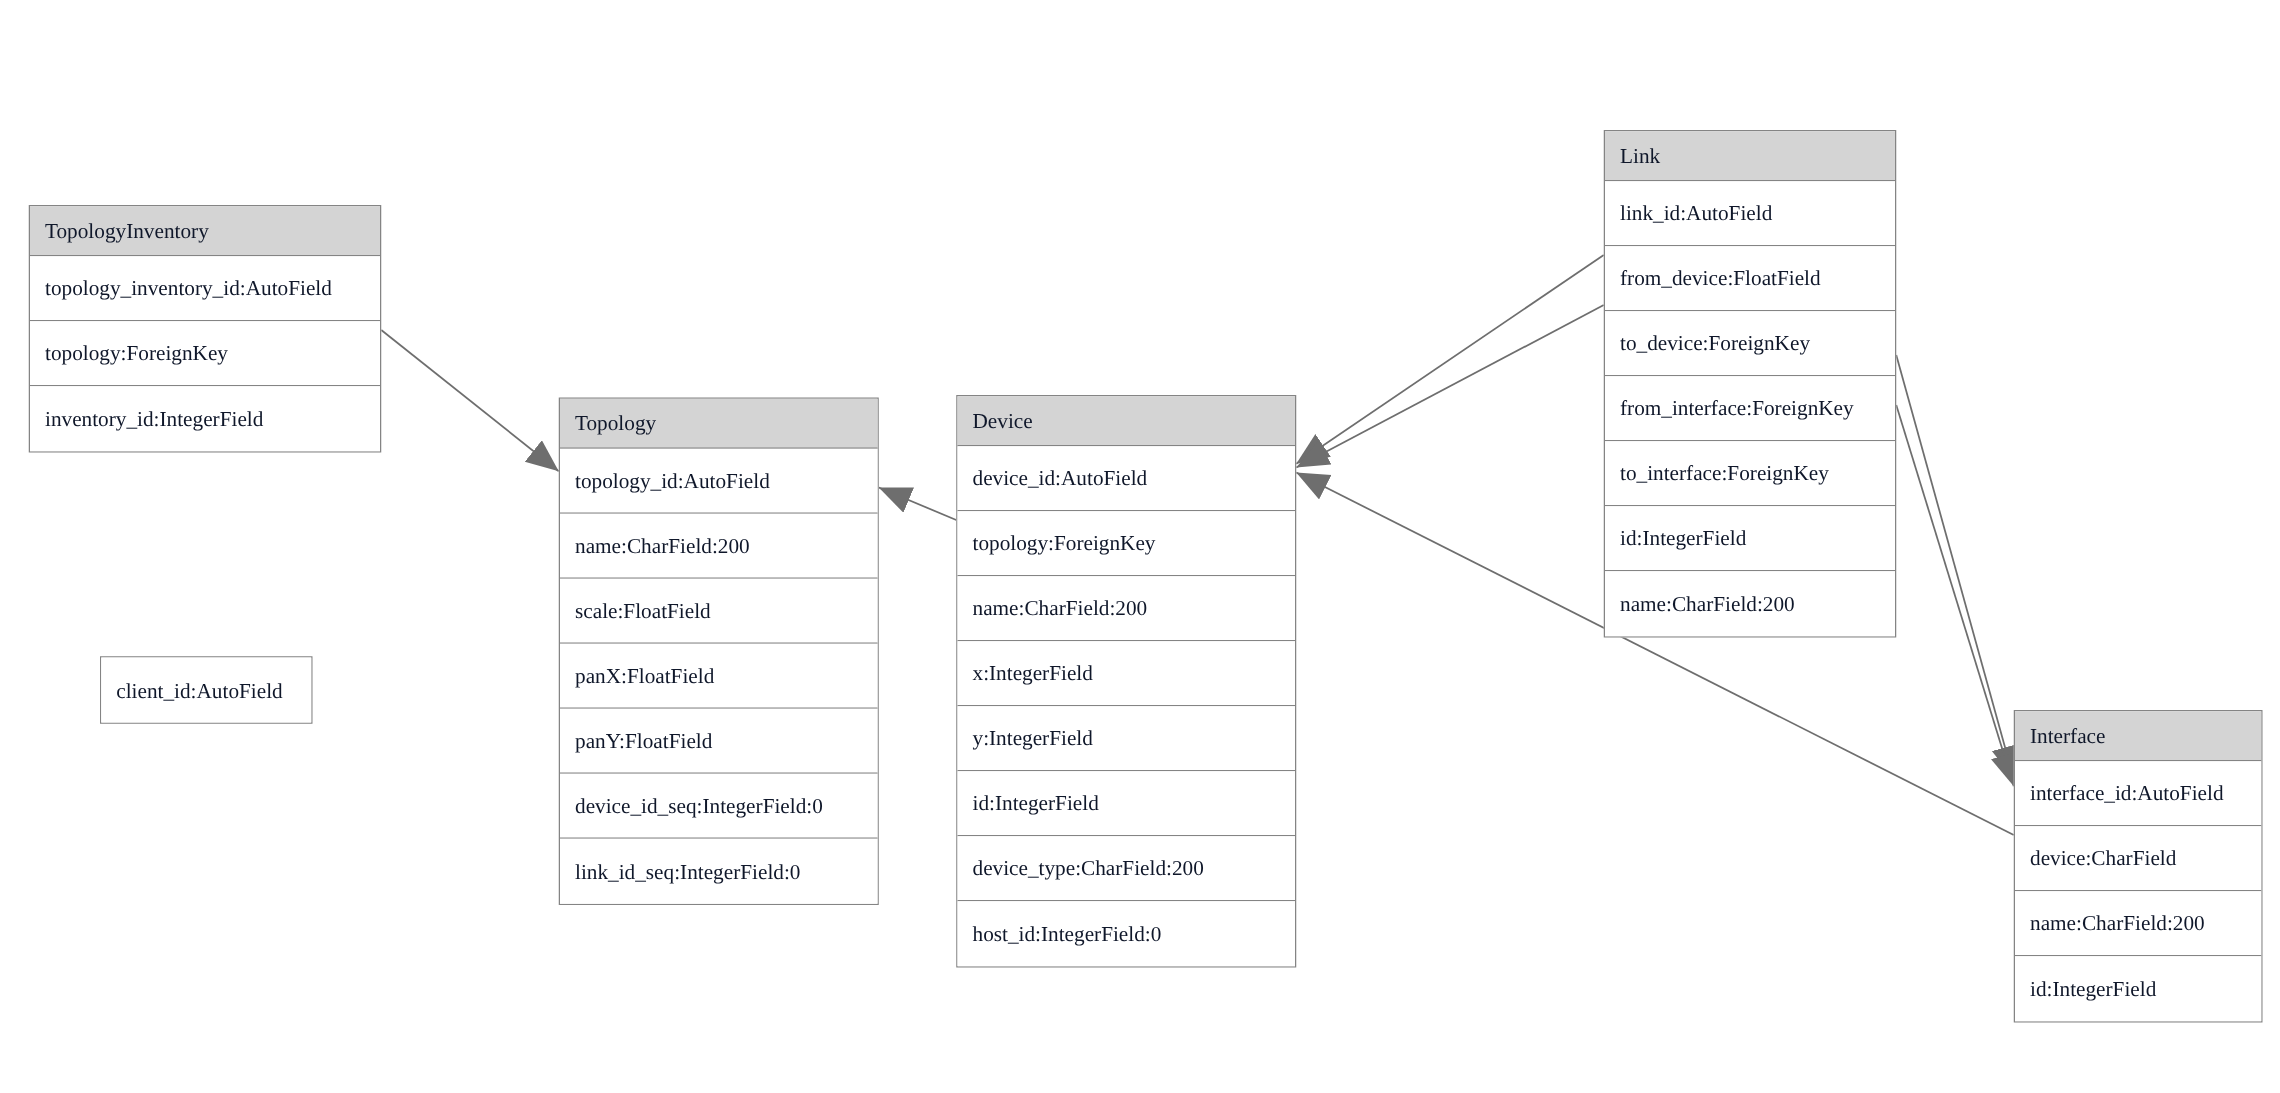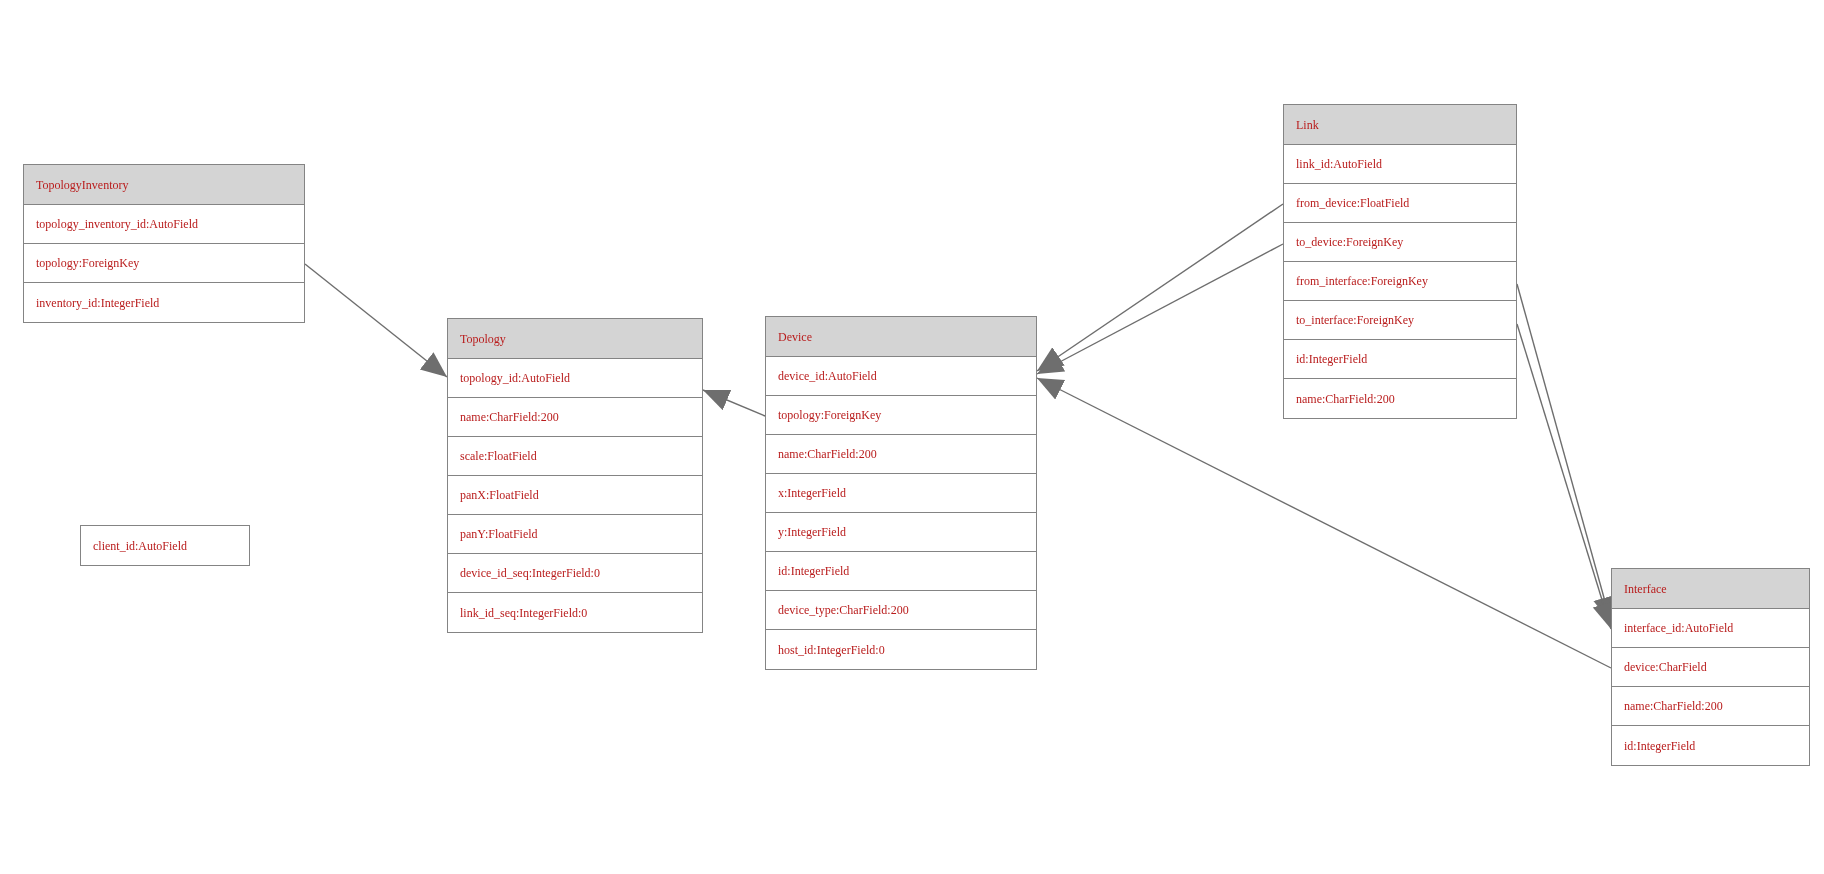--- a/index.html
+++ b/index.html
@@ -24,38 +24,38 @@
   }
   .edges line {
     stroke: #6e6e6e;
     stroke-width: 1.4;
   }
   .entity {
     position: absolute;
     box-sizing: border-box;
     background: #ffffff;
     border: 1.5px solid #848484;
-    color: #b91c1c;
-    font-size: 12px;
+    color: #0f172a;
+    font-size: 17px;
     line-height: 1;
   }
   .hdr {
     box-sizing: border-box;
     height: 40px;
     background: #d4d4d4;
     border-bottom: 1px solid #848484;
     display: flex;
     align-items: center;
     padding: 0 12px;
     white-space: nowrap;
     overflow: hidden;
   }
   .fld {
     box-sizing: border-box;
-    height: 39px;
+    height: 52px;
     background: #ffffff;
     border-bottom: 1px solid #848484;
     display: flex;
     align-items: center;
     padding: 10px 12px;
     white-space: nowrap;
     overflow: hidden;
   }
   .fld:last-child {
     border-bottom: none;

